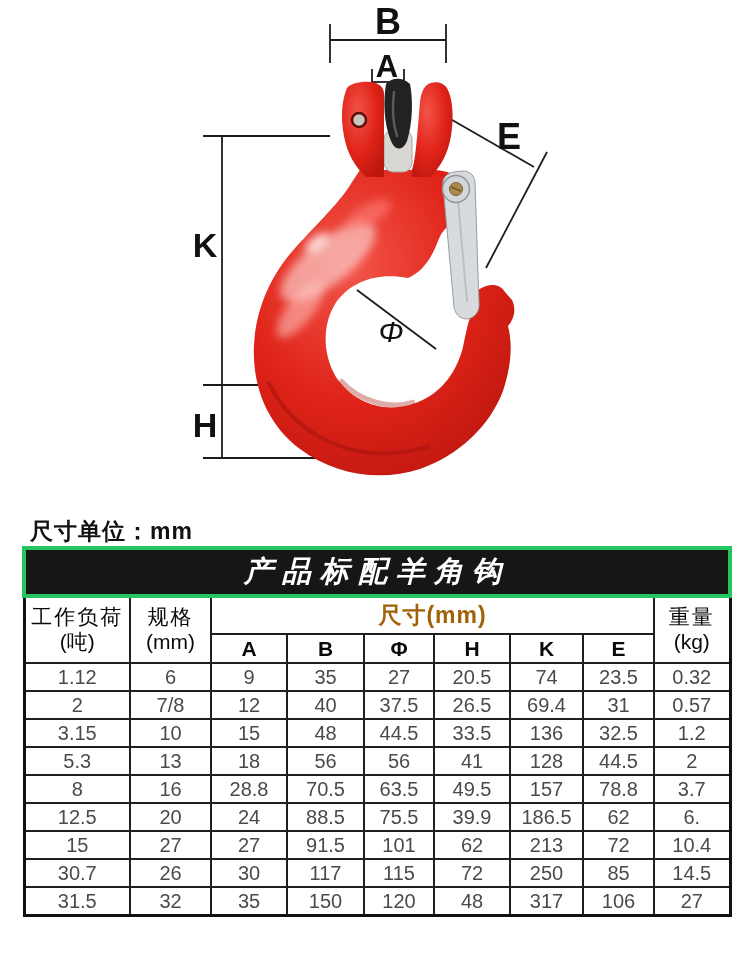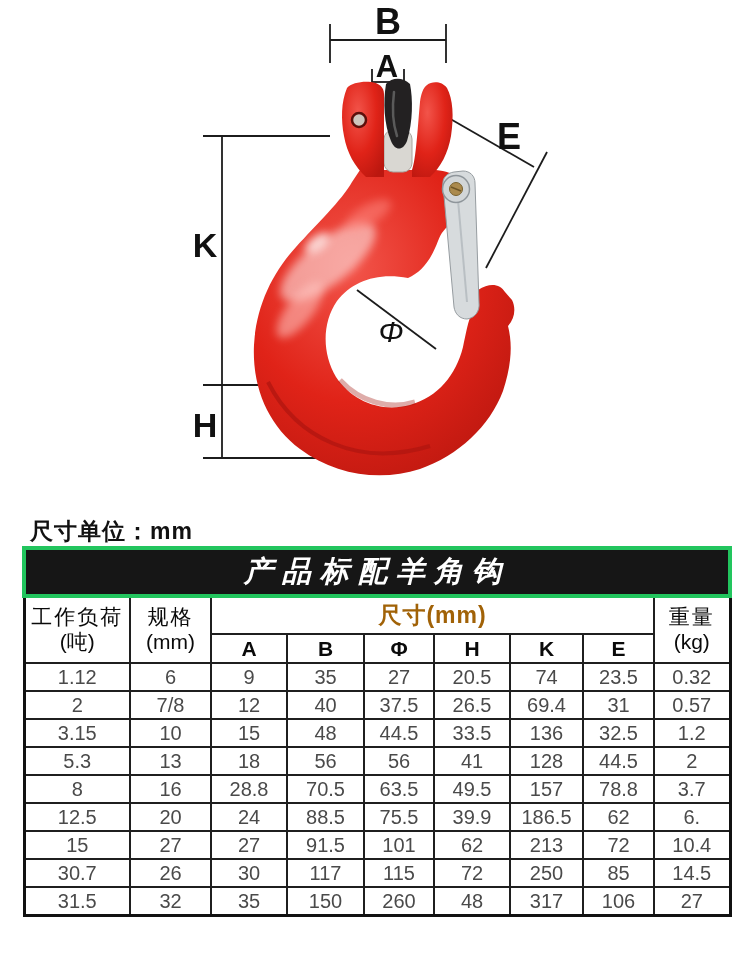--- a/index.html
+++ b/index.html
@@ -237,21 +237,21 @@
           <td>72</td>
           <td>250</td>
           <td>85</td>
           <td>14.5</td>
         </tr>
         <tr>
           <td>31.5</td>
           <td>32</td>
           <td>35</td>
           <td>150</td>
-          <td>260</td>
+          <td>120</td>
           <td>48</td>
           <td>317</td>
           <td>106</td>
           <td>27</td>
         </tr>
       </tbody>
   </table>
 
 </div>
 

